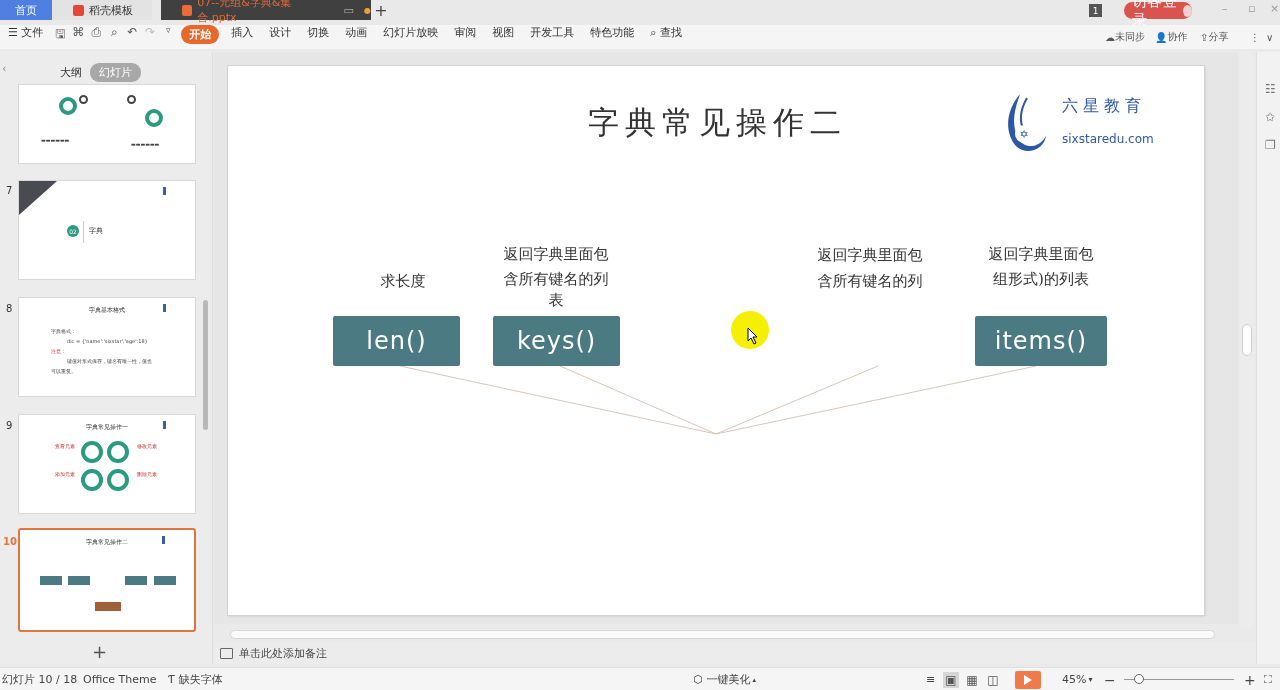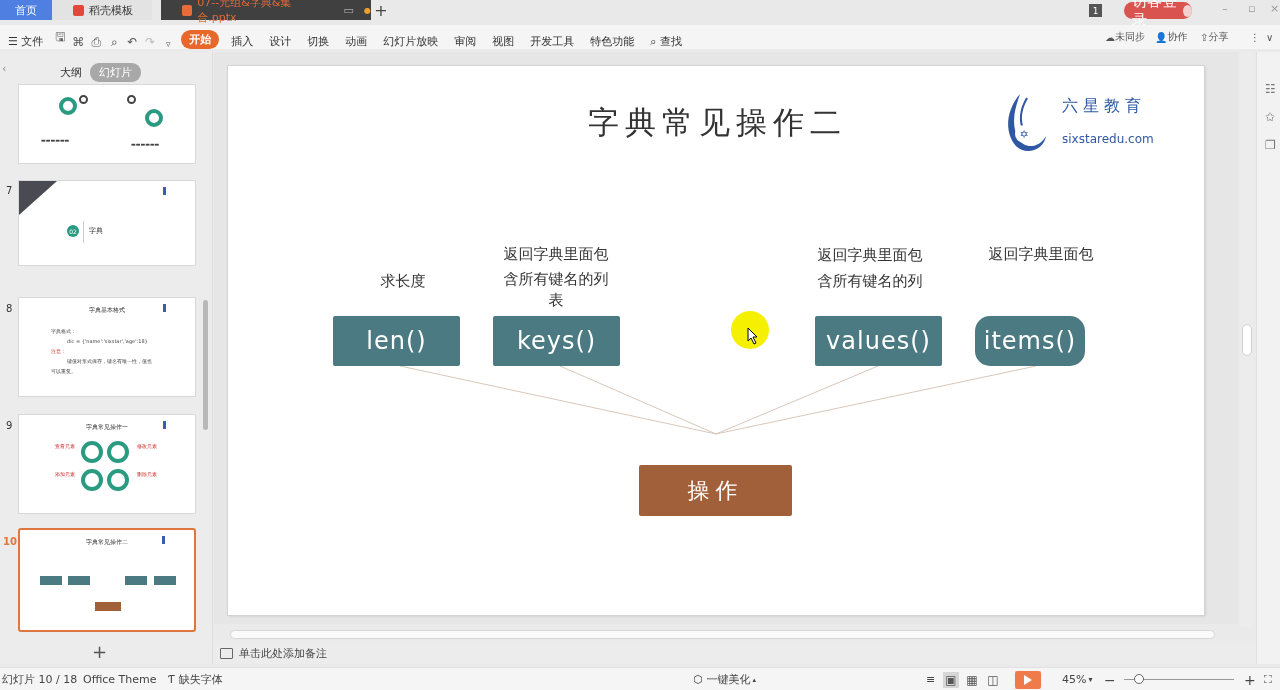--- a/index.html
+++ b/index.html
@@ -13,21 +13,21 @@
   .tab-template { left: 52px; width: 100px; background: #e3e3e3; color: #333; }
   .tab-doc { left: 161px; width: 210px; background: #404040; color: #e06a37; }
   .tab-icon { width: 11px; height: 11px; border-radius: 2px; margin-right: 5px; display: inline-block; }
   .tab-add { left: 370px; width: 22px; font-size: 16px; color: #444; padding-left: 0; justify-content: center; }
   .winctl { position: absolute; top: 2px; color: #999; font-size: 11px; }
   .badge-1 { position: absolute; left: 1089px; top: 4px; width: 13px; height: 13px; background: #555; color: #fff; font-size: 9px; display: flex; align-items: center; justify-content: center; }
   .login-btn { position: absolute; left: 1124px; top: 2px; width: 68px; height: 17px; border-radius: 9px; background: #d9534f; color: #fff; font-size: 15px; display: flex; align-items: center; padding-left: 8px; }
   .login-btn .av { width: 12px; height: 12px; border-radius: 50%; background: #f3d0cf; margin-left: 5px; }
 
   
-  #menubar { position: absolute; left: 0; top: 25px; width: 1280px; height: 24px; background: #f5f5f5; display: flex; align-items: flex-end; }
+  #menubar { position: absolute; left: 0; top: 25px; width: 1280px; height: 24px; background: #f5f5f5; display: flex; align-items: flex-start; }
   .menu-item { font-size: 11px; color: #333; padding: 0 8px; white-space: nowrap; }
   .menu-item.active { background: #e8672b; color: #fff; border-radius: 10px; padding: 2px 8px; margin: 0 4px; font-weight: bold; }
   .qa-icon { width: 18px; text-align: center; color: #555; font-size: 12px; }
   .menu-right { position: absolute; top: 0; height: 24px; display: flex; align-items: center; color: #555; font-size: 10px; }
 
   
   #leftpanel { position: absolute; left: 0; top: 52px; width: 213px; height: 612px; background: #ececec; border-right: 1px solid #dedede; }
   .panel-tabs { position: absolute; left: 60px; top: 11px; display: flex; align-items: center; gap: 8px; }
   .ptab { font-size: 11px; color: #333; }
   .ptab.active { background: #a8a8a8; color: #fff; padding: 2px 9px; border-radius: 9px; }
@@ -144,21 +144,21 @@
   <div class="thumb" style="top:32px;height:80px;">
     <div class="abs" style="left:40px;top:12px;width:18px;height:18px;border-radius:50%;border:4px solid #2a9a80;"></div>
     <div class="abs" style="left:60px;top:10px;width:9px;height:9px;border-radius:50%;border:2px solid #444;"></div>
     <div class="abs" style="left:108px;top:10px;width:9px;height:9px;border-radius:50%;border:2px solid #444;"></div>
     <div class="abs" style="left:126px;top:24px;width:18px;height:18px;border-radius:50%;border:4px solid #2a9a80;"></div>
     <div class="tn-line" style="left:22px;top:52px;width:45px;">▬▬▬▬▬▬</div>
     <div class="tn-line" style="left:112px;top:56px;width:45px;">▬▬▬▬▬▬</div>
   </div>
 
   <span class="thumb-num" style="top:133px;">7</span>
-  <div class="thumb" style="top:128px;height:86px;">
+  <div class="thumb" style="top:128px;height:100px;">
     <div class="abs" style="left:0;top:0;width:0;height:0;border-top:34px solid #4a4a52;border-right:38px solid transparent;"></div>
     <div class="tn-logo"></div>
     <div class="abs" style="left:48px;top:44px;width:12px;height:12px;border-radius:50%;background:#2a9a80;color:#fff;font-size:6px;display:flex;align-items:center;justify-content:center;">02</div>
     <div class="abs" style="left:64px;top:40px;width:1px;height:22px;background:#ccc;"></div>
     <div class="abs" style="left:70px;top:45px;font-size:7px;color:#333;">字典</div>
   </div>
 
   <span class="thumb-num" style="top:251px;">8</span>
   <div class="thumb" style="top:245px;height:100px;">
     <div class="tn-title">字典基本格式</div>
@@ -227,28 +227,27 @@
     <div>返回字典里面包</div>
     <div>含所有键名的列</div>
     <div style="line-height:16px;">表</div>
   </div>
   <div class="desc" style="left:568px;top:176px;width:148px;">
     <div>返回字典里面包</div>
     <div>含所有键名的列</div>
   </div>
   <div class="desc" style="left:738px;top:176px;width:150px;line-height:25px;">
     <div>返回字典里面包</div>
+    <div>组形式)的列表</div>
   </div>
 
   <div class="fn-box" style="left:105px;width:127px;">len()</div>
   <div class="fn-box" style="left:265px;width:127px;">keys()</div>
-  <div class="fn-box" style="left:587px;width:127px;">values()</div>
-  <div class="fn-box" style="left:747px;width:110px;border-radius:15px;">items()</div>
-
-  <div class="op-box">操作</div>
+  <div class="fn-box" style="left:747px;width:132px;">items()</div>
+
 </div>
 
 <div class="cursor-highlight"></div>
 <svg class="cursor" width="12" height="18" viewBox="0 0 12 18">
   <path d="M1 1 L1 14 L4 11 L7 17 L9 16 L6 10 L10 10 Z" fill="#fff" stroke="#000" stroke-width="1"></path>
 </svg>
 
 <div class="vscroll"></div>
 <div class="vthumb"></div>
 <div class="rtools">

